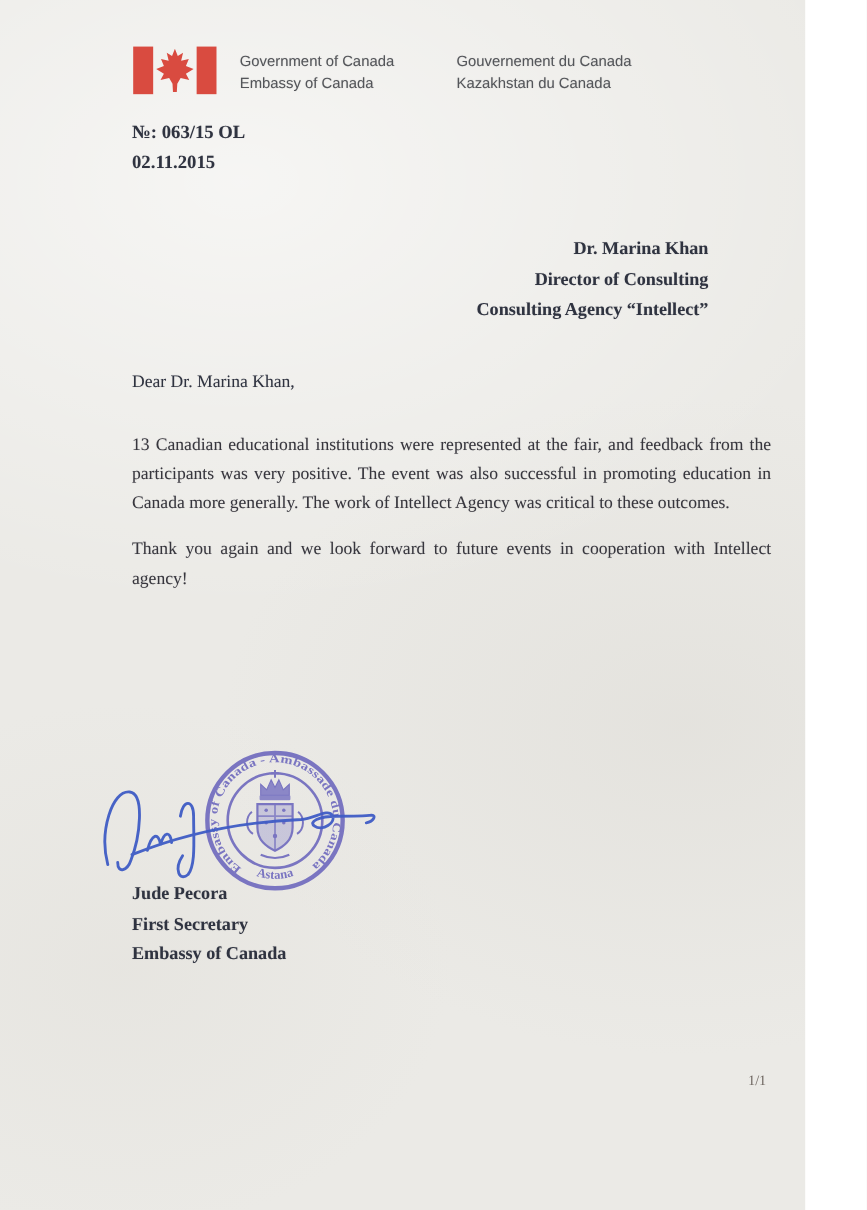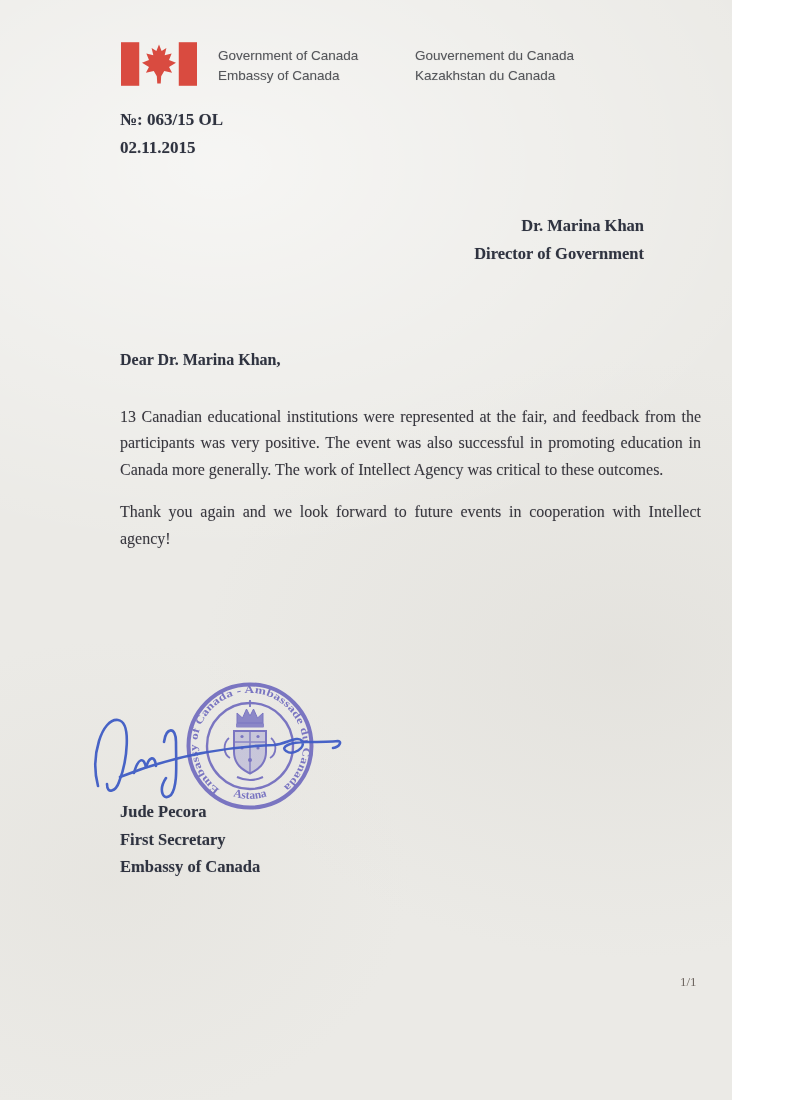--- a/index.html
+++ b/index.html
@@ -20,21 +20,21 @@
   .hdr-flag{left:121px;top:42px;width:76px;height:44px;}
   .hdr-col{top:46px;font-family:"Liberation Sans", sans-serif;font-size:13.5px;line-height:19.5px;color:#54565a;text-shadow:0 0 1px rgba(90,90,95,.28);}
   .hdr-en{left:218px;}
   .hdr-fr{left:415px;}
   
   .ref{left:120px;top:106px;font-weight:bold;font-size:17px;line-height:28px;color:#2f3340;text-shadow:0 0 1px rgba(60,60,70,.25);}
   
   .recipient{right:88px;top:190px;text-align:right;font-weight:bold;font-size:16.5px;line-height:27.5px;color:#2f3340;text-shadow:0 0 1px rgba(60,60,70,.25);margin-top:22px;}
   
   .letter{left:120px;top:331px;width:581px;font-size:16px;line-height:26.5px;text-align:justify;text-shadow:0 0 1px rgba(70,70,80,.22);}
-  .letter .salutation{font-weight:bold;color:#2f3340;margin:16px 0 30px 0;}
+  .letter .salutation{font-weight:normal;color:#2f3340;margin:4px 0 30px 0;}
   .letter p{margin:16px 0;}
   
   .stamp{left:182px;top:678px;width:136px;height:136px;opacity:.88;}
   .signature{left:92px;top:698px;width:252px;height:116px;}
   
   .signer{left:120px;top:798px;font-weight:bold;font-size:16.5px;line-height:27.5px;color:#2f3340;text-shadow:0 0 1px rgba(60,60,70,.25);}
   
   .wordmark{left:122px;top:972px;font-size:37px;letter-spacing:-0.5px;color:#2c2b29;line-height:38px;text-shadow:0 0 1px rgba(50,50,50,.3);}
   .wordmark-wrap{position:relative;display:inline-block;}
   .wordmark-flag{position:absolute;right:5px;top:-4px;width:23px;height:13px;}
@@ -63,21 +63,22 @@
     <div>Kazakhstan du Canada</div>
   </div>
 
   <div class="abs ref">
     <div>№: 063/15 OL</div>
     <div>02.11.2015</div>
   </div>
 
   <div class="abs recipient">
     <div>Dr. Marina Khan</div>
-    <div>Director of Government</div>
+    <div>Director of Consulting</div>
+    <div>Consulting Agency “Intellect”</div>
   </div>
 
   <div class="abs letter">
     <div class="salutation">Dear Dr. Marina Khan,</div>
     <p>13 Canadian educational institutions were represented at the fair, and feedback from the participants was very positive. The event was also successful in promoting education in Canada more generally. The work of Intellect Agency was critical to these outcomes.</p>
     <p>Thank you again and we look forward to future events in cooperation with Intellect agency!</p>
   </div>
 
   <svg class="abs stamp" viewBox="0 0 136 136">
     <defs>

